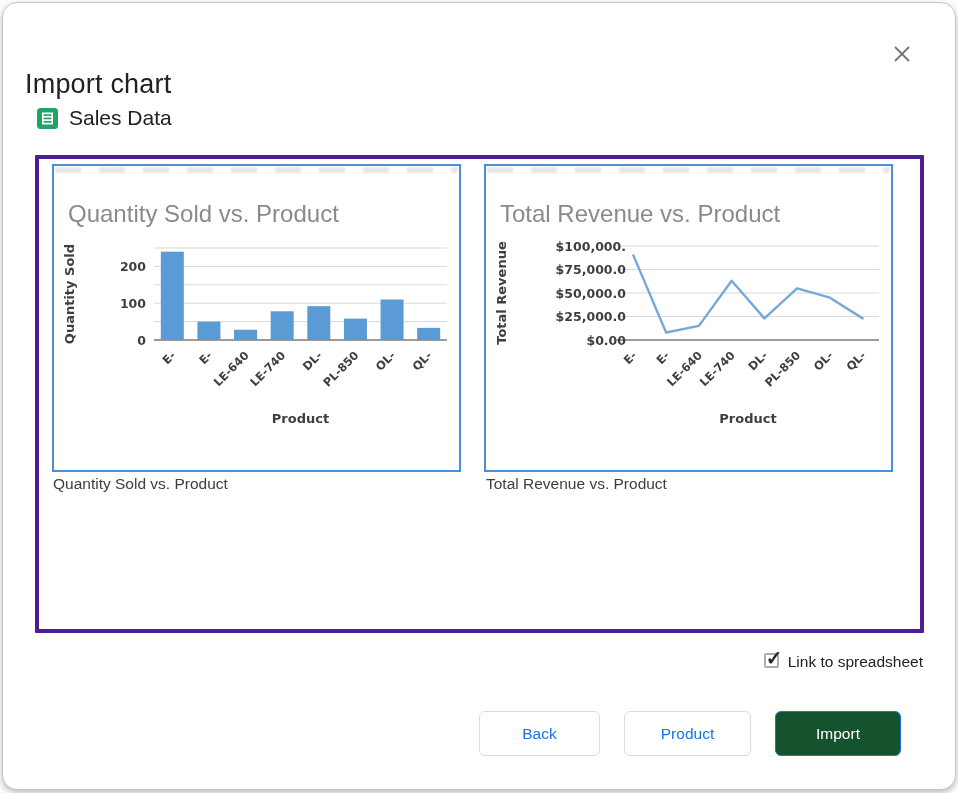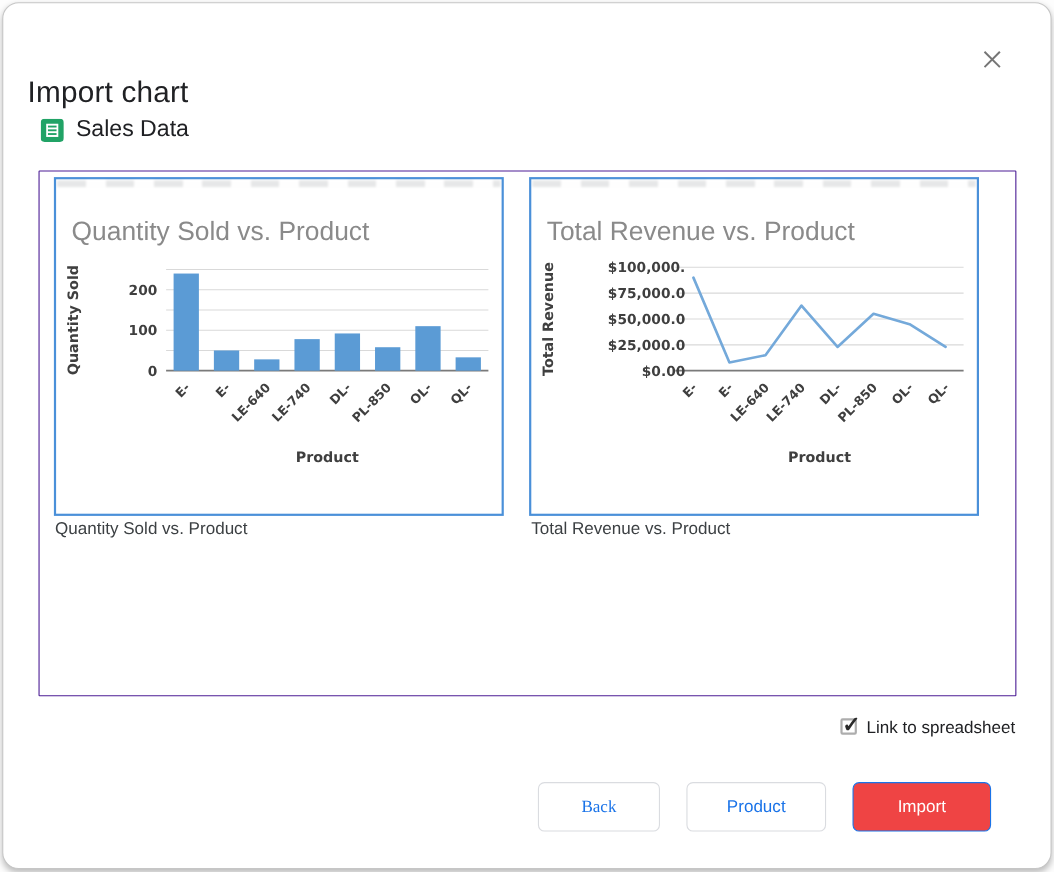--- a/index.html
+++ b/index.html
@@ -10,21 +10,21 @@
     box-shadow: 0 3px 6px rgba(0,0,0,0.25); }
   .dlg-title { position: absolute; left: 22px; top: 34px; font-size: 27px;
     color: #202124; font-weight: 400; letter-spacing: 0.2px; margin-top: 32px; }
   .close-btn { position: absolute; right: 38px; top: 36px; width: 30px; height: 30px;
     background: transparent; border: none; cursor: pointer; display: flex;
     align-items: center; justify-content: center; }
   .source-row { position: absolute; left: 34px; top: 103px; display: flex;
     align-items: center; gap: 11px; }
   .source-name { font-size: 21px; font-weight: 500; color: #202124; }
   .content-box { position: absolute; left: 32px; top: 152px; width: 889px; height: 478px;
-    border: 1px solid #4c1d95; border-radius: 1px; background: #fff; text-decoration: underline; }
+    border: 4px solid #4c1d95; border-radius: 1px; background: #fff; text-decoration: underline; }
   .thumb { position: absolute; top: 5px; width: 409px; height: 308px;
     border: 2px solid #4a90d9; background: #fff; cursor: pointer; }
   .thumb-1 { left: 13px; }
   .thumb-2 { left: 445px; }
   .thumb-topstrip { position: absolute; left: 1px; right: 1px; top: 1px; height: 6px;
     background: repeating-linear-gradient(90deg, #b9bcbe 0 26px, #fdfdfd 26px 44px);
     opacity: 0.35; filter: blur(1px); }
   .chart-title { position: absolute; left: 14px; top: 34px; font-size: 24px;
     color: #8a8a8a; font-weight: 400; white-space: nowrap; }
   .chart-svg { position: absolute; left: 0; top: 68px; }
@@ -35,23 +35,23 @@
     gap: 9px; cursor: pointer; }
   .link-label { font-size: 15.5px; color: #202124; }
   .checkbox { position: relative; width: 15px; height: 15px; border: 2px solid #adadad;
     border-radius: 2px; background: #fff; }
   .checkbox.checked::after { content: "✓"; position: absolute; left: 0px; top: -9px;
     font-size: 20px; font-weight: 700; color: #2a2a2a; }
   .btn-row { position: absolute; right: 54px; top: 708px; display: flex; gap: 24px; }
   .btn { height: 45px; border-radius: 6px; font-family: "Liberation Sans", sans-serif;
     font-size: 15.5px; font-weight: 500; cursor: pointer; }
   .btn-outline { background: #fff; border: 1px solid #dadce0; color: #1a73e8; }
-  .btn-back { width: 111px; font-family: Liberation Serif, serif; }
+  .btn-back { width: 121px; }
   .btn-cancel { width: 127px; }
-  .btn-primary { width: 126px; background: #ef4444; border: 1px solid #1a73e8; color: #fff; }
+  .btn-primary { width: 126px; background: #14532d; border: 1px solid #1a73e8; color: #fff; }
 </style>
 </head>
 <body>
 
 <div class="dialog">
 
   <h1 class="dlg-title">Import chart</h1>
 
   <button class="close-btn">
     <svg width="18" height="18" viewBox="0 0 18 18">

